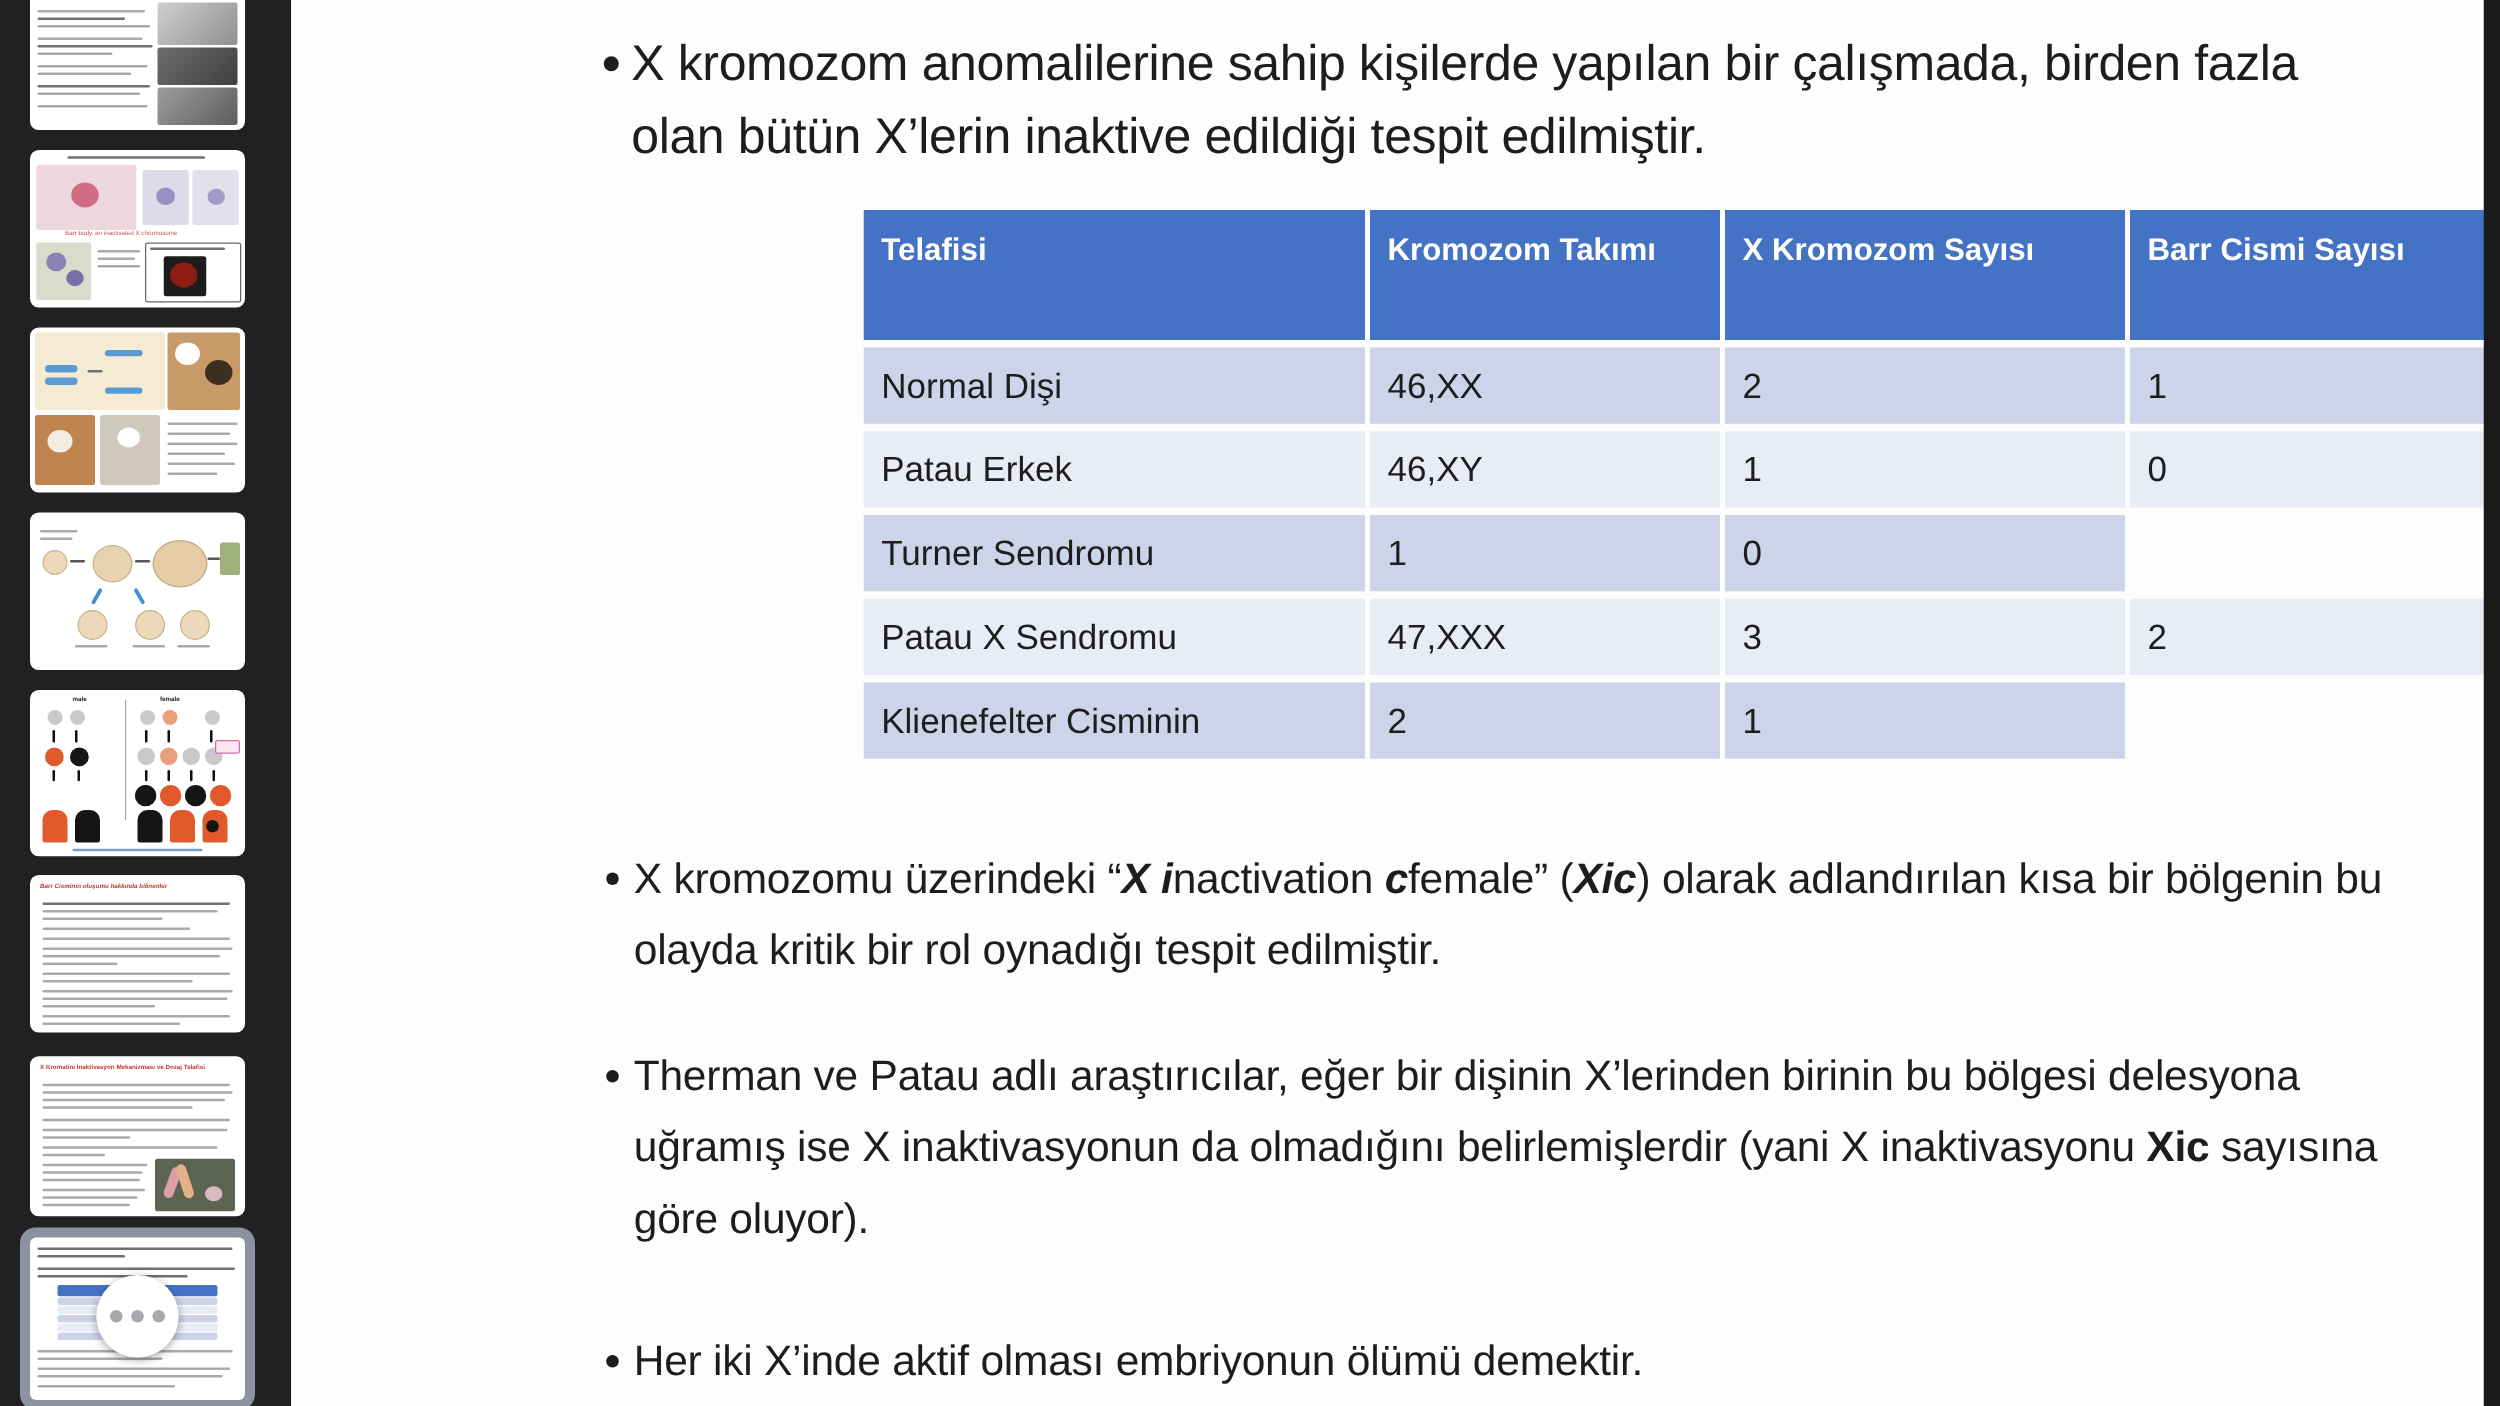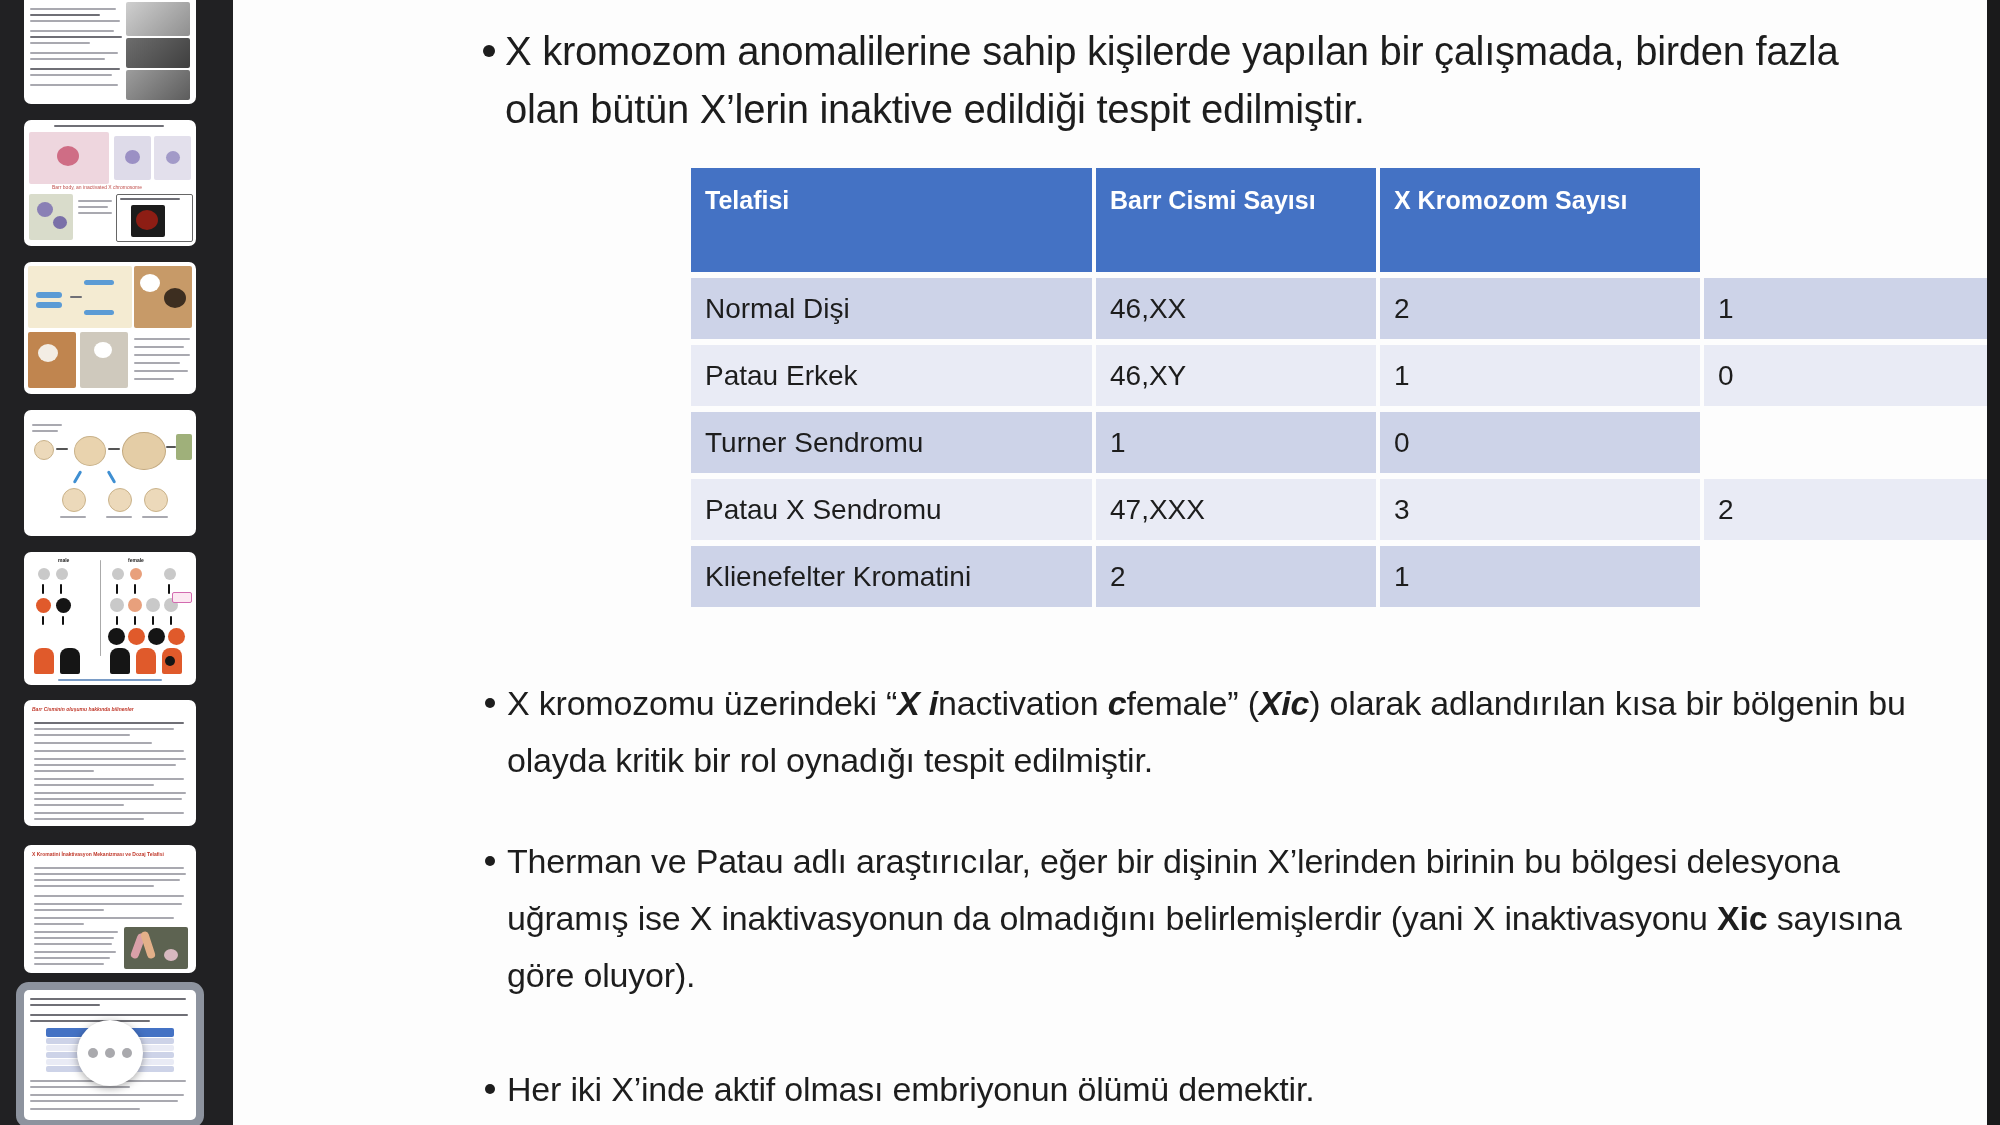--- a/index.html
+++ b/index.html
@@ -264,22 +264,23 @@
       <span class="bdot"></span>
       <div class="btext">
         <div>X kromozom anomalilerine sahip kişilerde yapılan bir çalışmada, birden fazla</div>
         <div>olan bütün X’lerin inaktive edildiği tespit edilmiştir.</div>
       </div>
     </div>
 
     <div id="ptable">
       <div class="trow">
         <div class="th">Telafisi</div>
+        <div class="th">Kromozom Takımı</div>
+        <div class="th">X Kromozom Sayısı</div>
         <div class="th">Barr Cismi Sayısı</div>
-        <div class="th">X Kromozom Sayısı</div>
       </div>
       <div class="trow tr rowA">
         <div class="td">Normal Dişi</div>
         <div class="td">46,XX</div>
         <div class="td">2</div>
         <div class="td">1</div>
       </div>
       <div class="trow tr rowB">
         <div class="td">Patau Erkek</div>
         <div class="td">46,XY</div>
@@ -291,21 +292,21 @@
         <div class="td">1</div>
         <div class="td">0</div>
       </div>
       <div class="trow tr rowB">
         <div class="td">Patau X Sendromu</div>
         <div class="td">47,XXX</div>
         <div class="td">3</div>
         <div class="td">2</div>
       </div>
       <div class="trow tr rowA">
-        <div class="td">Klienefelter Kromatini</div>
+        <div class="td">Klienefelter Cisminin</div>
         <div class="td">2</div>
         <div class="td">1</div>
       </div>
     </div>
 
     <div class="bullet bN" style="left:252px;top:675px;">
       <span class="bdot"></span>
       <div class="btext">
         <div>
           <span>X kromozomu üzerindeki “</span><span class="bi">X i</span><span>nactivation </span><span class="bi">c</span><span>female” (</span><span class="bi">Xic</span><span>) olarak adlandırılan kısa bir bölgenin bu</span>

